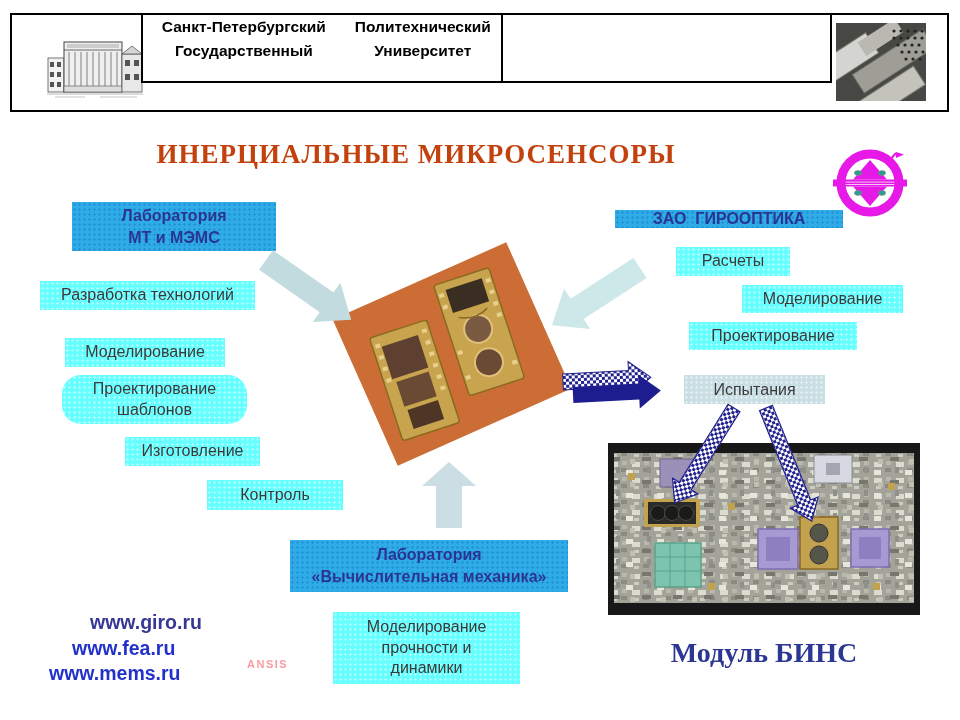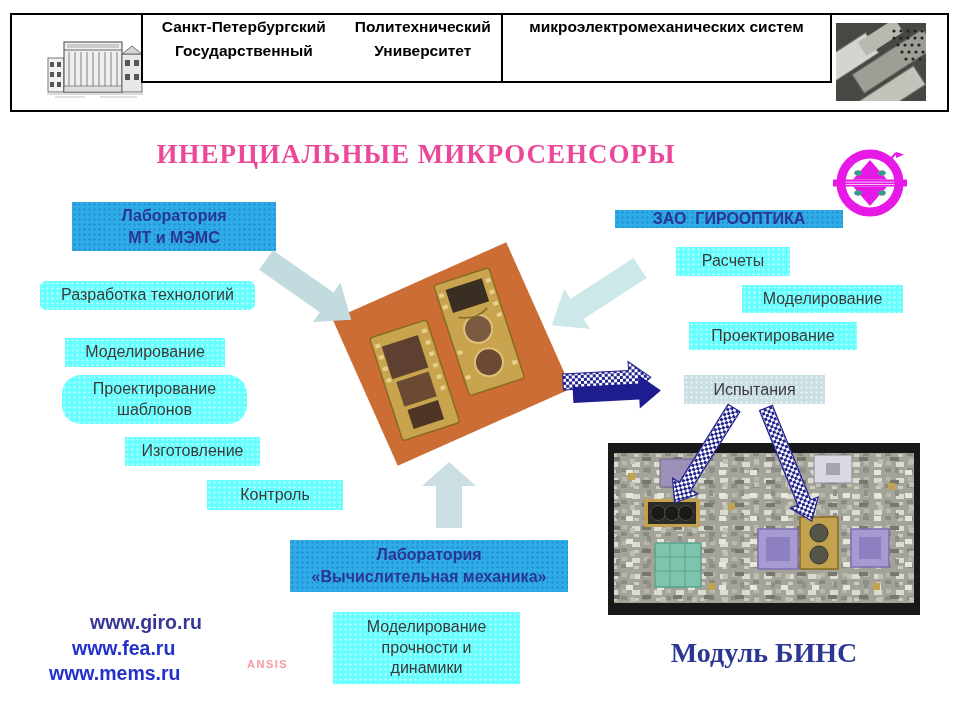--- a/index.html
+++ b/index.html
@@ -10,21 +10,21 @@
   
   .banner{left:10px;top:13px;width:935px;height:95px;border:2px solid #000;background:#fff;z-index:2;}
   .hbox{position:absolute;top:13px;height:66px;border:2px solid #000;background:#fff;
         display:flex;flex-direction:row;justify-content:center;text-align:center;z-index:3;}
   .hbox .hline{font-weight:bold;font-size:15.5px;color:#000;line-height:1.55;}
   .himg{position:absolute;z-index:3;}
 
   
   .slide-title{left:0;top:139px;width:832px;text-align:center;
      font-family:"Liberation Serif",serif;font-weight:bold;font-size:27px;
-     color:#ec4899;letter-spacing:1px;z-index:2;}
+     color:#c2410c;letter-spacing:1px;z-index:2;}
 
   
   .fbox{position:absolute;display:flex;align-items:center;justify-content:center;
         text-align:center;z-index:2;}
   .box-blue{background-color:#2FABE8;
      background-image:radial-gradient(rgba(0,90,170,.28) 1px,transparent 1.3px);
      background-size:5px 5px;color:#2A3590;font-weight:bold;font-size:16px;line-height:1.35;}
   .box-cyan{background-color:#66FFFF;
      background-image:radial-gradient(rgba(255,255,255,.45) 1px,transparent 1.3px);
      background-size:5px 5px;color:#3A3A3A;font-size:16px;line-height:1.3;}
@@ -87,21 +87,20 @@
     <line x1="10" y1="73" x2="40" y2="73" stroke="#888" stroke-width="0.5"></line>
     <line x1="55" y1="73" x2="92" y2="73" stroke="#888" stroke-width="0.5"></line>
   </svg>
 
   <div class="hbox" style="left:141px;width:358px;">
     <div class="hline">Санкт-Петербургский Государственный</div>
     <div class="hline">Политехнический Университет</div>
   </div>
 
   <div class="hbox" style="left:501px;width:327px;">
-    <div class="hline">микроэлектромеханических систем</div>
   </div>
 
   <svg class="himg" style="left:836px;top:23px;" width="90" height="78" viewBox="0 0 90 78">
     <rect width="90" height="78" fill="#474743"></rect>
     <g transform="rotate(-33 45 39)">
       <rect x="-22" y="6" width="70" height="24" fill="#d4d4d0" stroke="#77776f" stroke-width="1"></rect>
       <rect x="14" y="34" width="84" height="22" fill="#9e9e97" stroke="#6a6a62" stroke-width="1"></rect>
       <rect x="-14" y="60" width="84" height="22" fill="#c3c3bc" stroke="#77776f" stroke-width="1"></rect>
       <rect x="36" y="10" width="44" height="16" fill="#b9b9b2"></rect>
     </g>
@@ -145,21 +144,21 @@
     <ellipse cx="49" cy="45" rx="3.6" ry="2.4" fill="#2a9d8f" stroke="#888" stroke-width="0.6"></ellipse>
     <circle cx="37" cy="35" r="29" fill="none" stroke="#E619E6" stroke-width="9"></circle>
     <line x1="56" y1="13" x2="63" y2="5" stroke="#E619E6" stroke-width="2"></line>
     <polygon points="63,4 71,6.5 63,10" fill="#E619E6"></polygon>
   </svg>
 
   <div class="fbox box-blue" style="left:72px;top:202px;width:204px;height:49px;flex-direction:column;">
     <div>Лаборатория</div>
     <div>МТ и МЭМС</div>
   </div>
-  <div class="fbox box-cyan" style="left:40px;top:281px;width:215px;height:29px;border-radius:6px;">Разработка технологий</div>
+  <div class="fbox box-cyan" style="left:40px;top:281px;width:215px;height:29px;">Разработка технологий</div>
   <div class="fbox box-cyan" style="left:65px;top:338px;width:160px;height:29px;">Моделирование</div>
   <div class="fbox box-cyan" style="left:62px;top:375px;width:185px;height:49px;border-radius:19px;">Проектирование шаблонов</div>
   <div class="fbox box-cyan" style="left:125px;top:437px;width:135px;height:29px;">Изготовление</div>
   <div class="fbox box-cyan" style="left:207px;top:480px;width:136px;height:30px;">Контроль</div>
 
   <div class="fbox box-blue pre" style="left:615px;top:210px;width:228px;height:18px;">ЗАО  ГИРООПТИКА</div>
   <div class="fbox box-cyan" style="left:676px;top:247px;width:114px;height:29px;">Расчеты</div>
   <div class="fbox box-cyan" style="left:742px;top:285px;width:161px;height:28px;">Моделирование</div>
   <div class="fbox box-cyan" style="left:689px;top:322px;width:168px;height:28px;">Проектирование</div>
   <div class="fbox box-pale" style="left:684px;top:375px;width:141px;height:29px;">Испытания</div>

